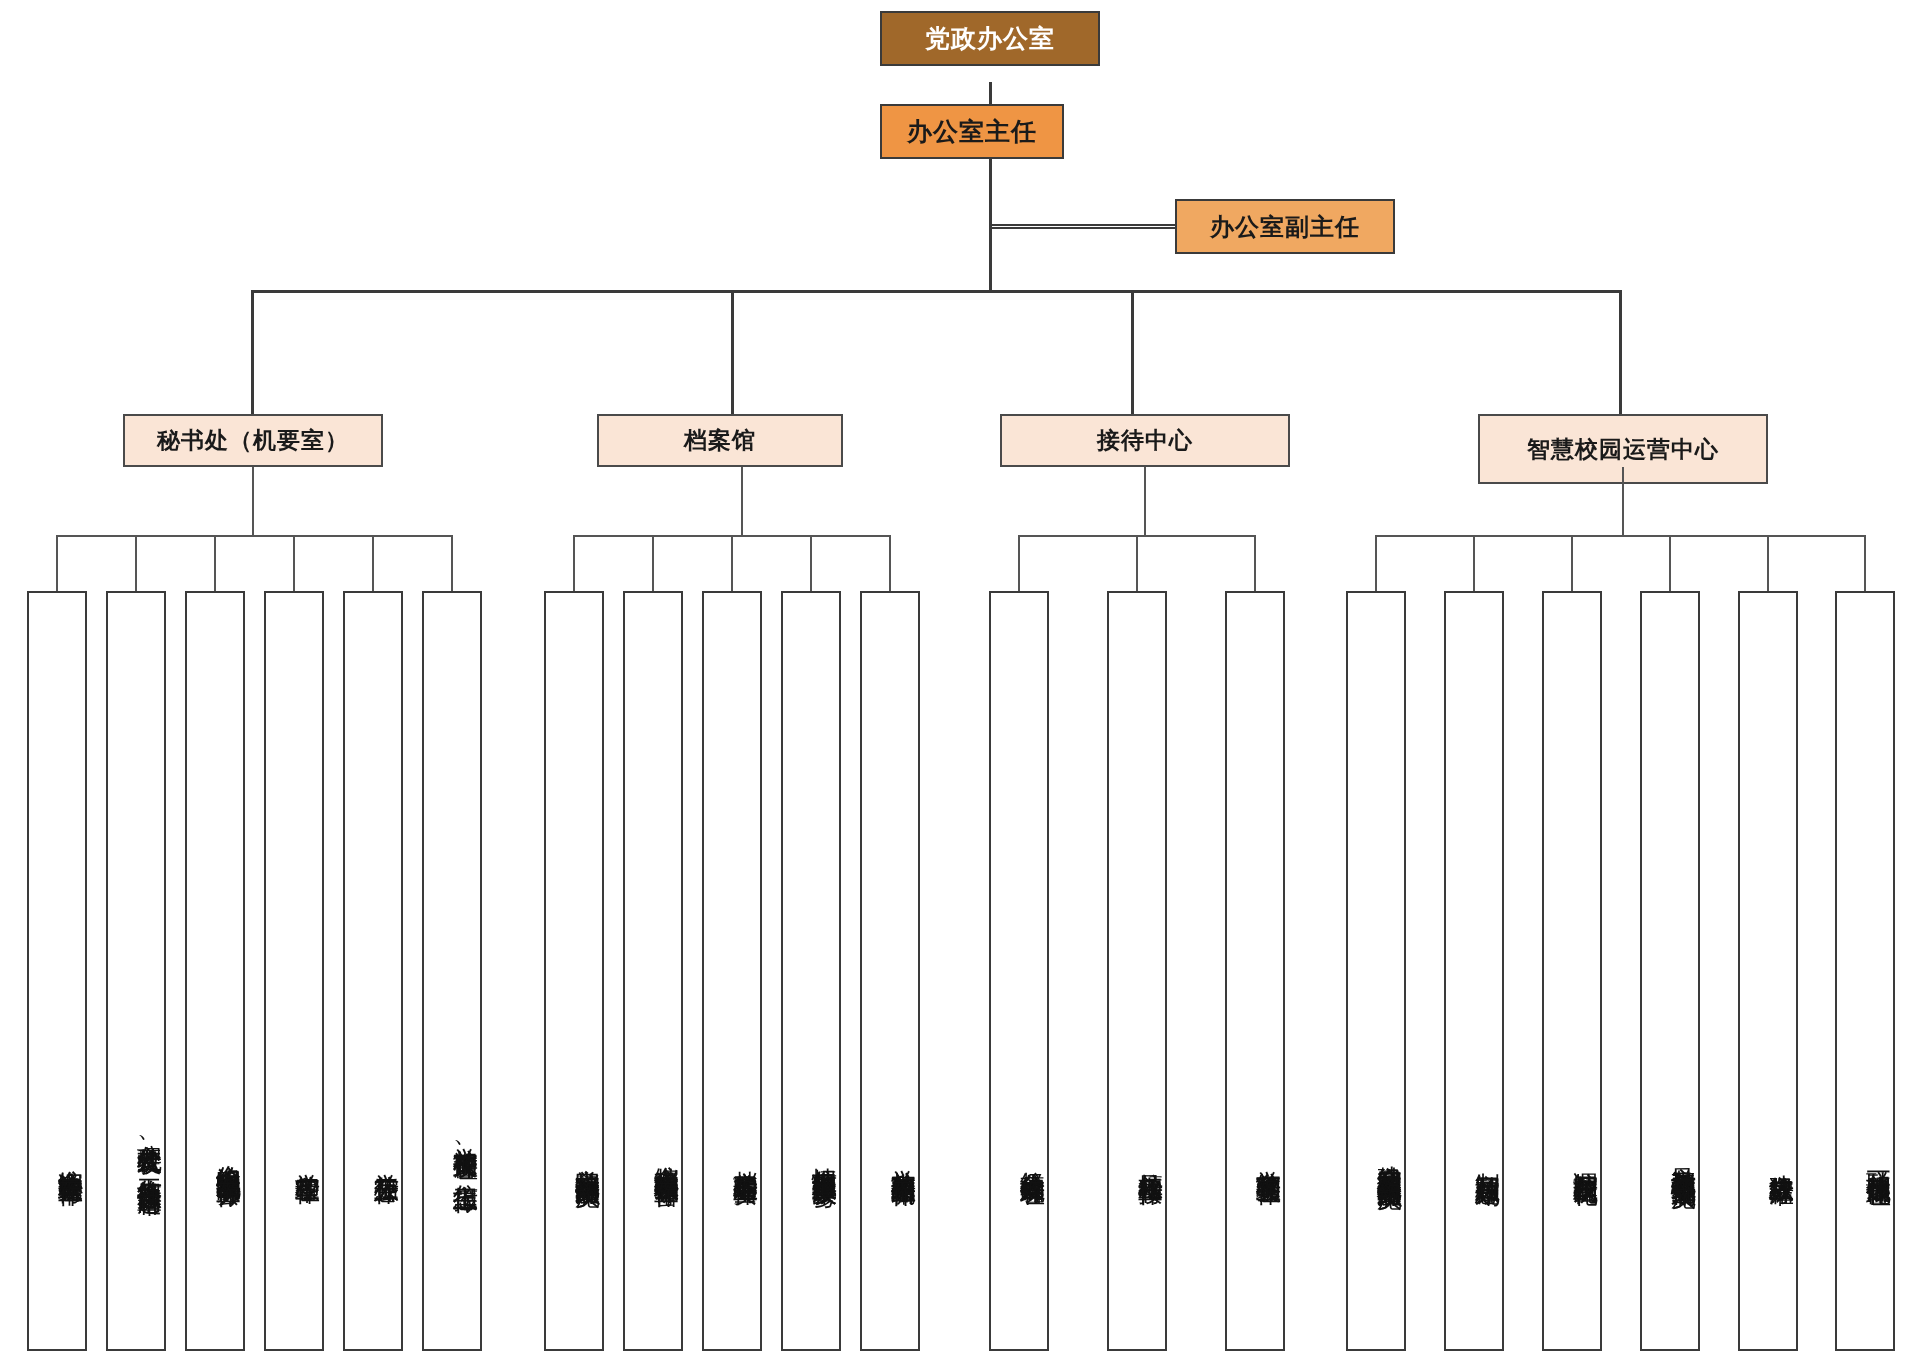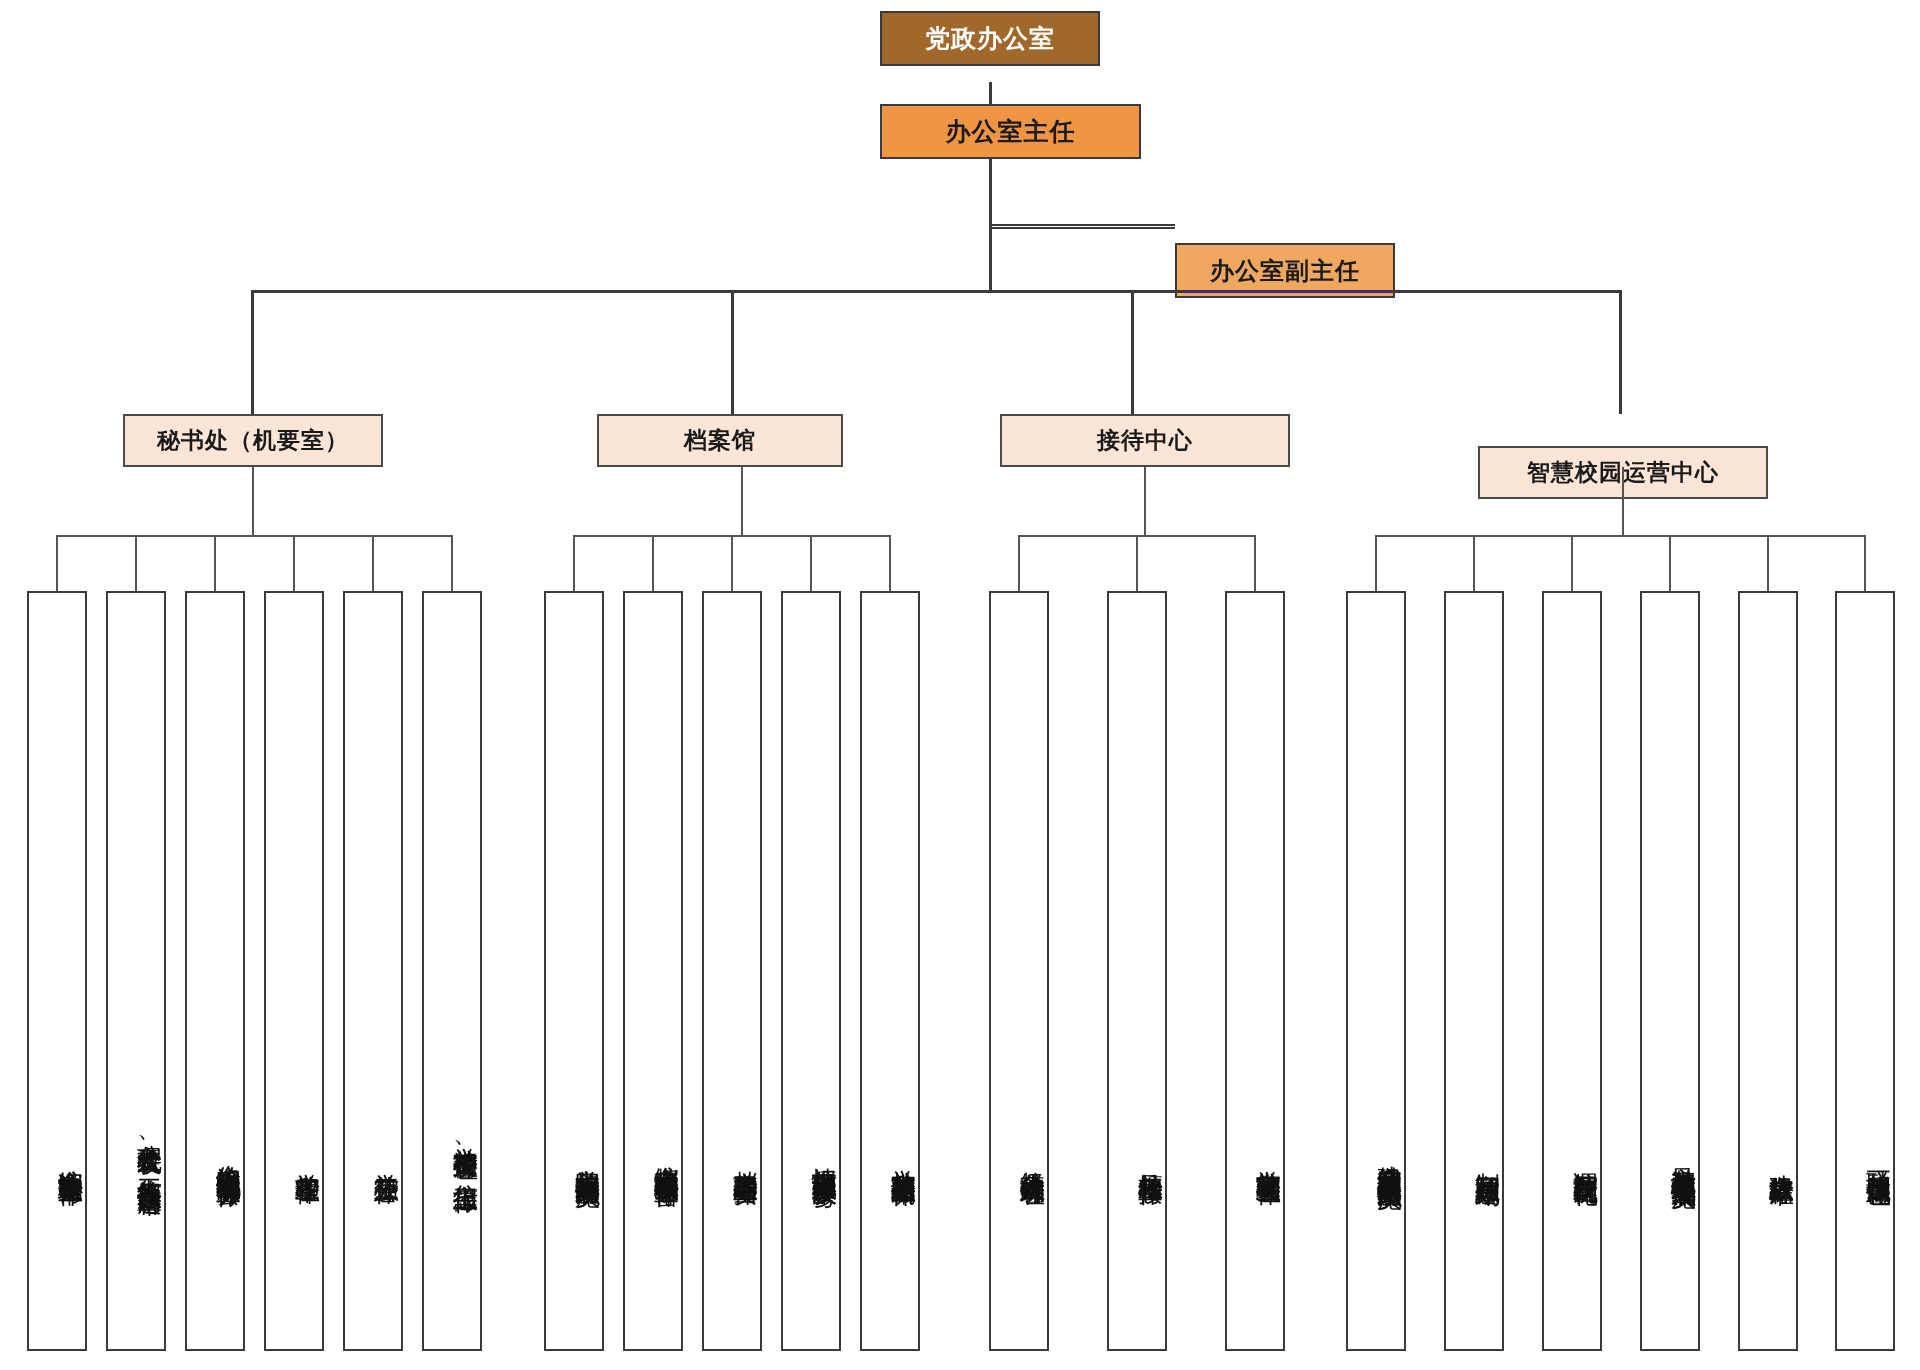--- a/index.html
+++ b/index.html
@@ -95,49 +95,49 @@
 <body>
 
 <div id="chart">
 
   <div class="node node-root" style="left:880px; top:11px; width:220px; height:55px;">
     <span>党政办公室</span>
   </div>
 
   <div class="line line-v" style="left:989px; top:82px; width:3px; height:22px;"></div>
 
-  <div class="node node-director" style="left:880px; top:104px; width:261px; height:55px;">
+  <div class="node node-director" style="left:880px; top:104px; width:184px; height:55px;">
     <span>办公室主任</span>
   </div>
 
   <div class="line line-v" style="left:989px; top:159px; width:3px; height:131px;"></div>
 
   <div class="dbl" style="left:989px; top:224px; width:186px;"></div>
 
-  <div class="node node-deputy" style="left:1175px; top:199px; width:220px; height:55px;margin-top:44px;">
+  <div class="node node-deputy" style="left:1175px; top:199px; width:220px; height:55px;">
     <span>办公室副主任</span>
   </div>
 
   <div class="line line-h" style="left:251px; top:290px; width:1371px; height:3px;"></div>
 
   <div class="line line-v" style="left:251px; top:290px; width:3px; height:124px;"></div>
   <div class="line line-v" style="left:731px; top:290px; width:3px; height:124px;"></div>
   <div class="line line-v" style="left:1131px; top:290px; width:3px; height:124px;"></div>
   <div class="line line-v" style="left:1619px; top:290px; width:3px; height:124px;"></div>
 
   <div class="node node-dept" style="left:123px; top:414px; width:260px; height:53px;">
     <span>秘书处（机要室）</span>
   </div>
   <div class="node node-dept" style="left:597px; top:414px; width:246px; height:53px;">
     <span>档案馆</span>
   </div>
   <div class="node node-dept" style="left:1000px; top:414px; width:290px; height:53px;">
     <span>接待中心</span>
   </div>
-  <div class="node node-dept" style="left:1478px; top:414px; width:290px; height:53px;margin-top:32px;">
+  <div class="node node-dept" style="left:1478px; top:414px; width:290px; height:70px;">
     <span>智慧校园运营中心</span>
   </div>
 
   <div class="line line-thin-v" style="left:252px; top:467px; width:2px; height:68px;"></div>
   <div class="line line-thin-h" style="left:56px; top:535px; width:397px; height:2px;"></div>
   <div class="line line-thin-v" style="left:56px; top:535px; width:2px; height:56px;"></div>
   <div class="line line-thin-v" style="left:135px; top:535px; width:2px; height:56px;"></div>
   <div class="line line-thin-v" style="left:214px; top:535px; width:2px; height:56px;"></div>
   <div class="line line-thin-v" style="left:293px; top:535px; width:2px; height:56px;"></div>
   <div class="line line-thin-v" style="left:372px; top:535px; width:2px; height:56px;"></div>

